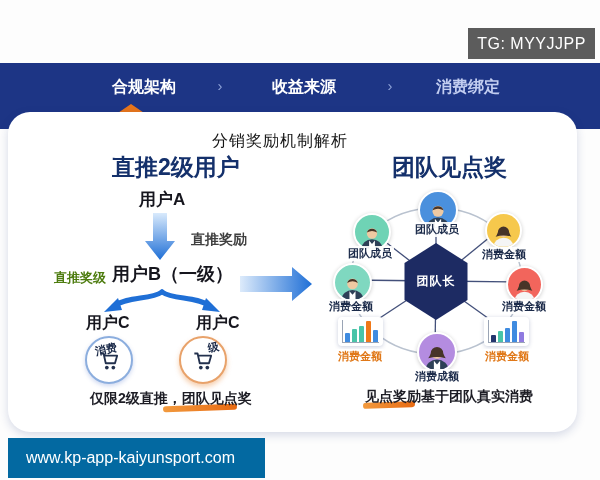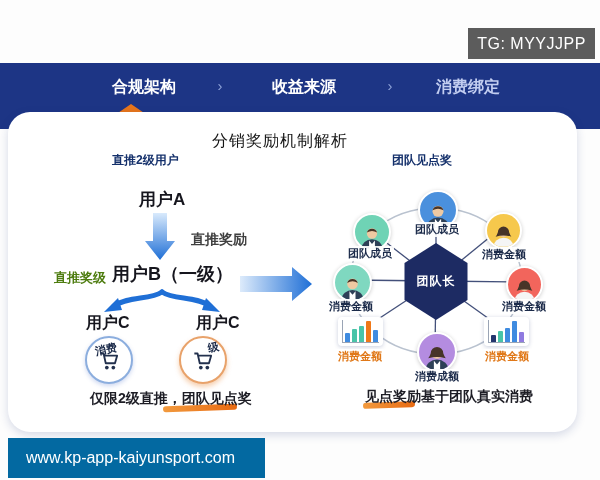--- a/index.html
+++ b/index.html
@@ -26,21 +26,21 @@
   .ribbon{left:99px;top:104px;width:64px;height:14px;background:#e8751a;
     clip-path:polygon(18% 100%,50% 0,82% 100%);z-index:1;}
   
   .card{
     left:8px;top:112px;width:569px;height:320px;background:#ffffff;border-radius:22px;
     box-shadow:0 3px 10px rgba(30,50,120,.18);z-index:2;
   }
   svg.overlay{left:0;top:0;width:600px;height:480px;z-index:3;pointer-events:none;}
   
   .main-title{left:212px;top:131px;font-size:16px;font-weight:normal;color:#151515;letter-spacing:1px;z-index:4;}
-  .sub-title{font-size:12px;font-weight:bold;color:#14306b;z-index:4;}
+  .sub-title{font-size:23px;font-weight:bold;color:#14306b;z-index:4;}
   .txt-black{color:#16161e;font-weight:bold;z-index:4;}
   .txt-orange{color:#404040;font-weight:bold;z-index:4;}
   .txt-blue{color:#4d7c0f;font-weight:bold;z-index:4;}
   
   .cart-circle{
     width:44px;height:44px;border-radius:50%;background:#fff;z-index:4;
     display:flex;align-items:center;justify-content:center;position:absolute;
   }
   .cart-circle.blue{border:2px solid #8caede;box-shadow:0 2px 4px rgba(60,100,200,.25);}
   .cart-circle.orange{border:2px solid #e8a26a;box-shadow:0 3px 5px rgba(230,120,30,.35);}

